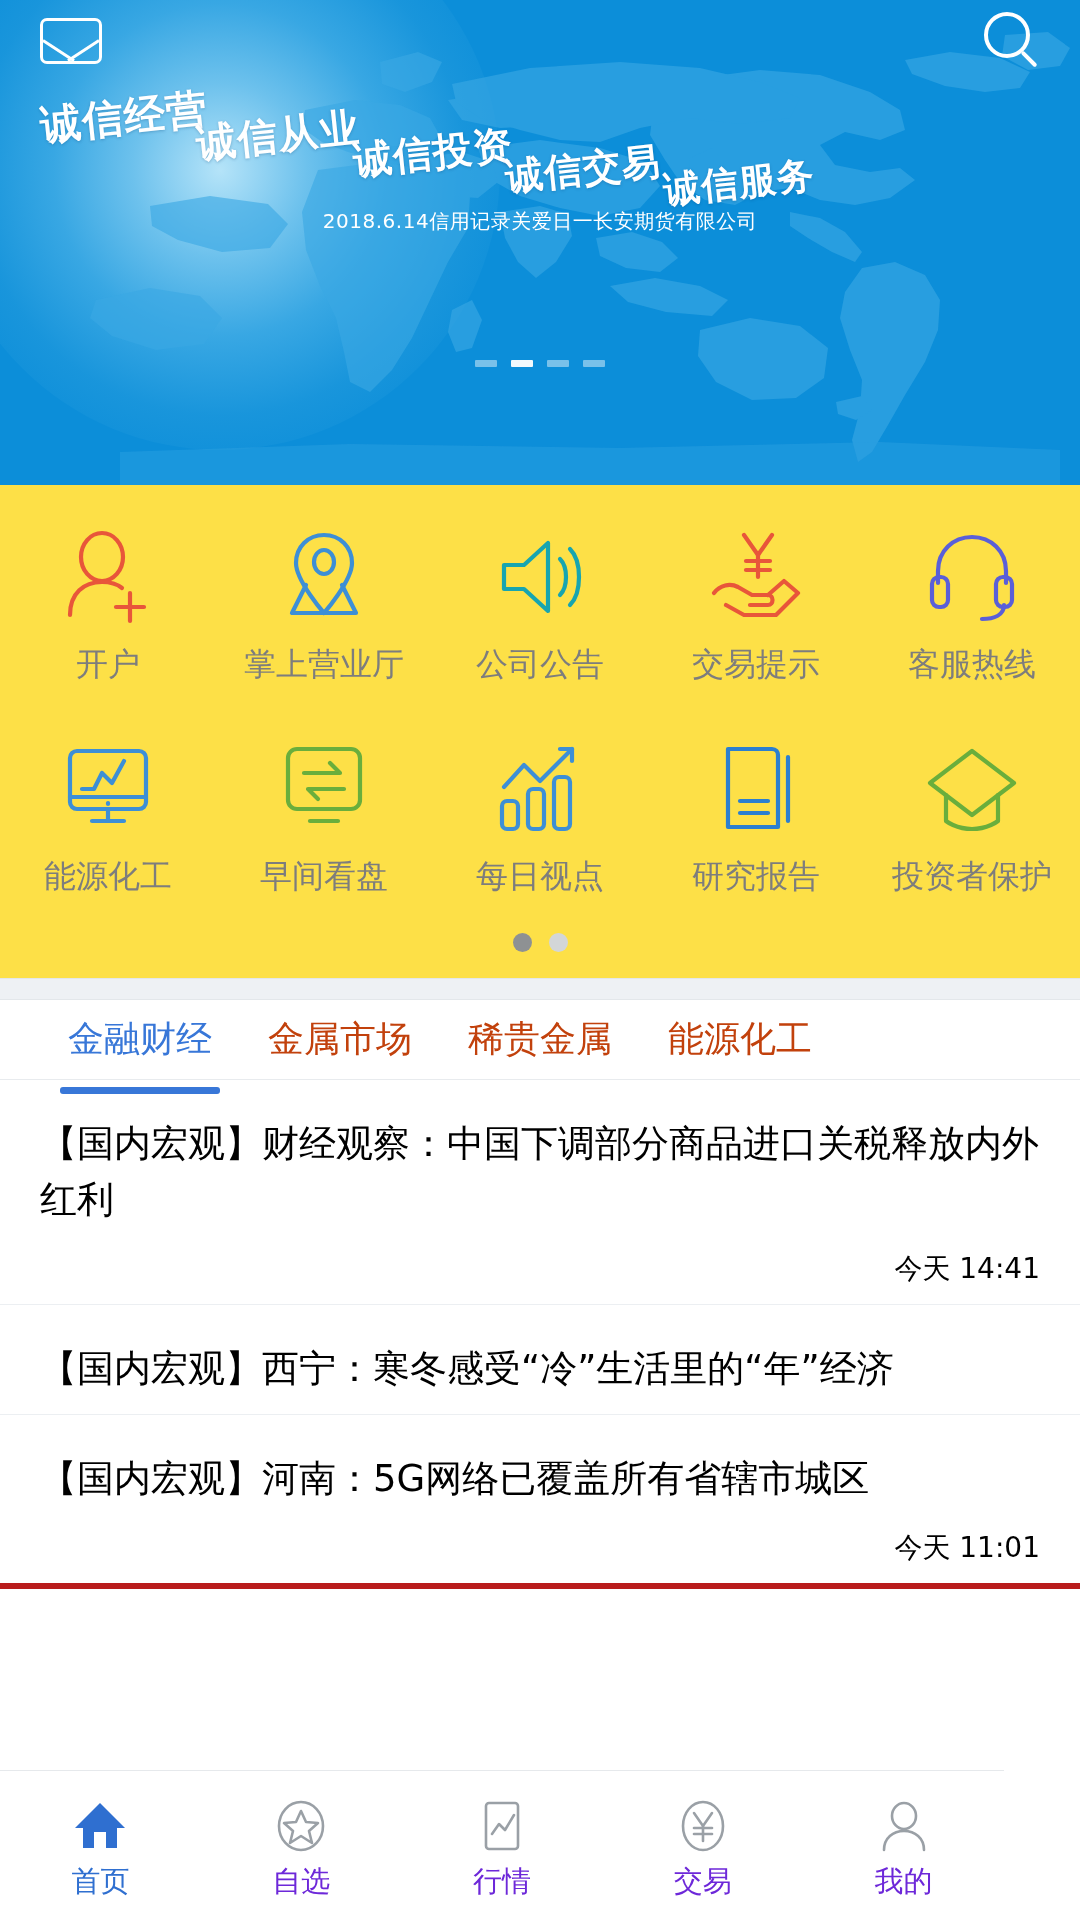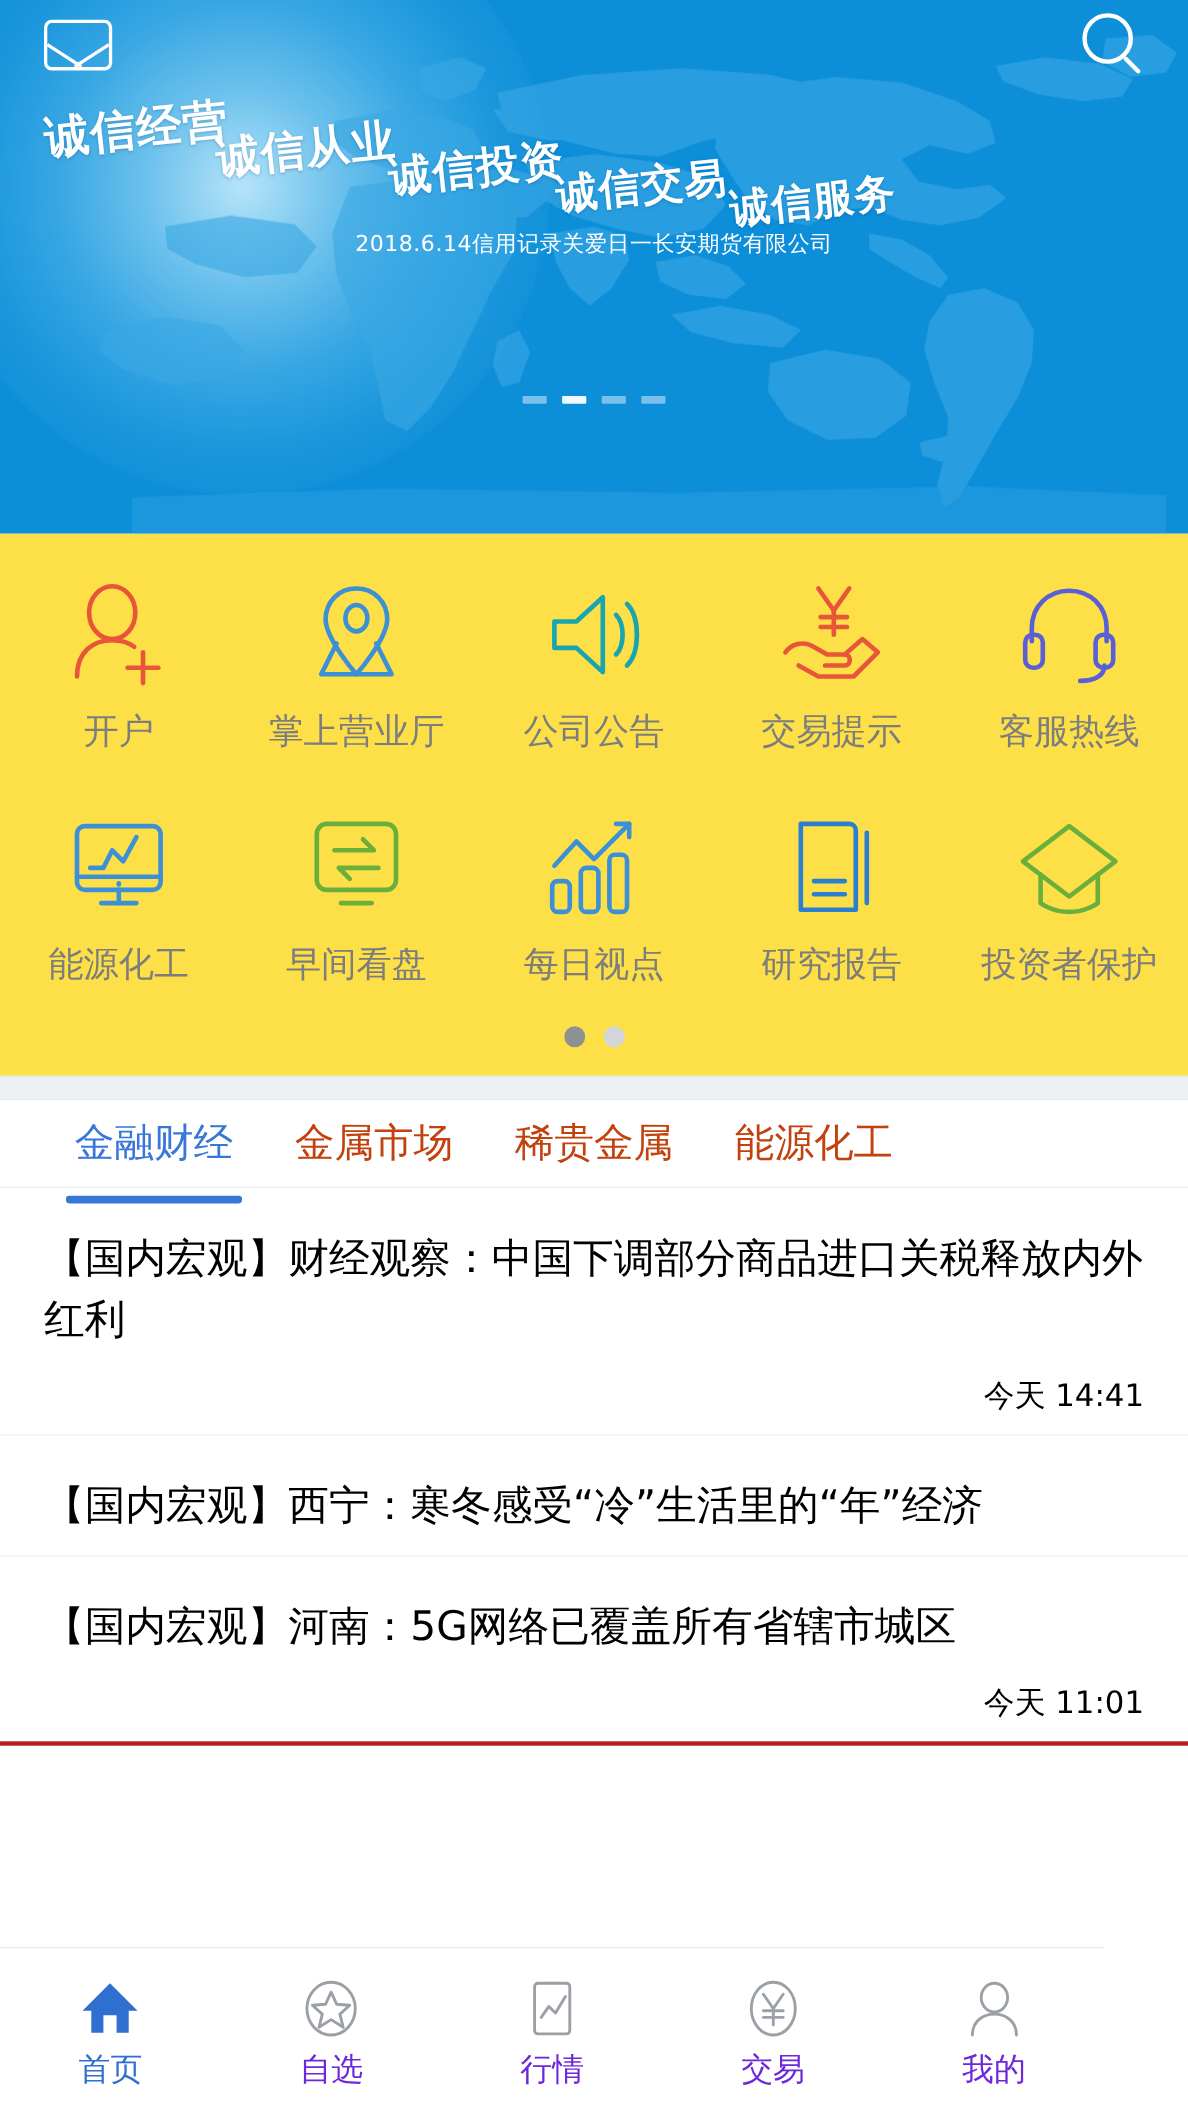--- a/index.html
+++ b/index.html
@@ -254,21 +254,21 @@
 
   .news-list {
     width: 1080px;
     flex: 1 1 auto;
     overflow: hidden;
   }
   .news-item {
     padding: 36px 40px 16px 40px;
     border-bottom: 1px solid #eceff2;
   }
-  .news-item:last-child { border-bottom: 4px solid #b91c1c; }
+  .news-item:last-child { border-bottom: 6px solid #b91c1c; }
   .news-title {
     font-size: 37px;
     line-height: 1.52;
     color: #000000;
     font-family: "DejaVu Sans", "Liberation Sans", sans-serif;
   }
   .news-time {
     margin-top: 22px;
     text-align: right;
     font-size: 28px;

